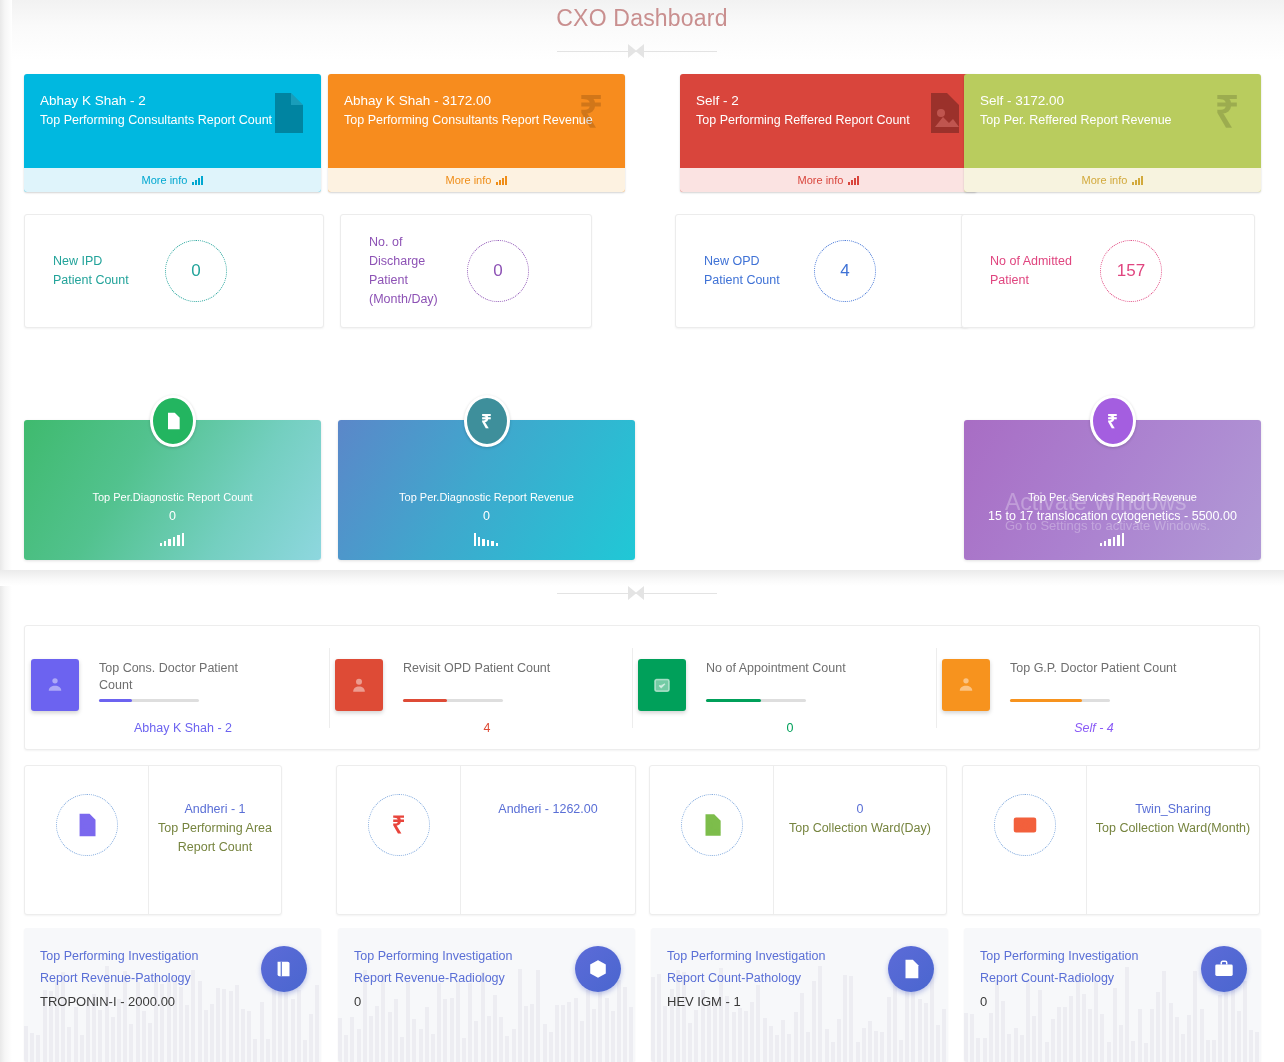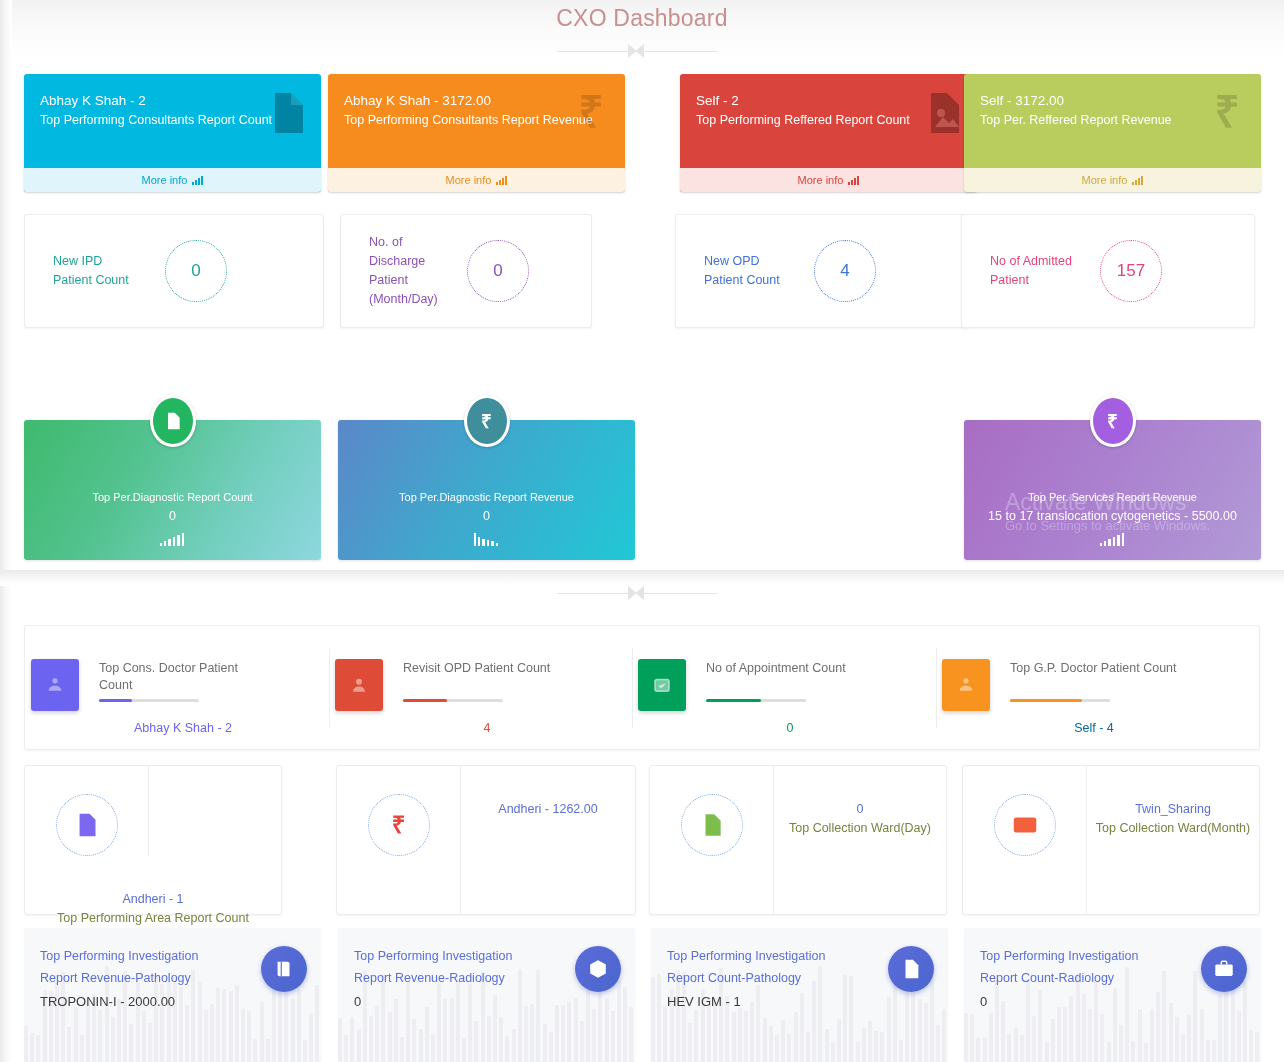--- a/index.html
+++ b/index.html
@@ -417,27 +417,27 @@
         <div class="sq" style="background:#f7931e;">
           <svg viewBox="0 0 24 24">
             <circle cx="12" cy="7" r="3.2"></circle>
             <path d="M4.5 19c0-4 3.5-6 7.5-6s7.5 2 7.5 6z"></path>
           </svg>
         </div>
         <div class="lbl">Top G.P. Doctor Patient Count</div>
         <div class="prog">
           <i style="width:72%;background:#f7931e;"></i>
         </div>
-        <div class="val" style="color:#0369a1;">Self - 4</div>
+        <div class="val" style="color:#8b5cf6;font-style:italic;">Self - 4</div>
       </div>
       <div class="r4sep" style="left: 911px;"></div>
     </div>
 
   <div class="row5" id="row5">
-      <div class="scard" style="left: 24px; width: 258px; flex-direction: column;">
+      <div class="scard" style="left: 24px; width: 258px;">
         <div class="icohalf">
           <div class="ico" style="color:#7b68ee;">
             <span style="color:#7b68ee;display:flex;">
               <svg fill="#7b68ee" viewBox="0 0 24 24" stroke="currentColor" stroke-width="1.7">
                 <path d="M6 2.5h8l5 5v14H6z"></path>
                 <path d="M9 11h7M9 14.5h7M9 18h5"></path>
               </svg>
             </span>
           </div>
         </div>

